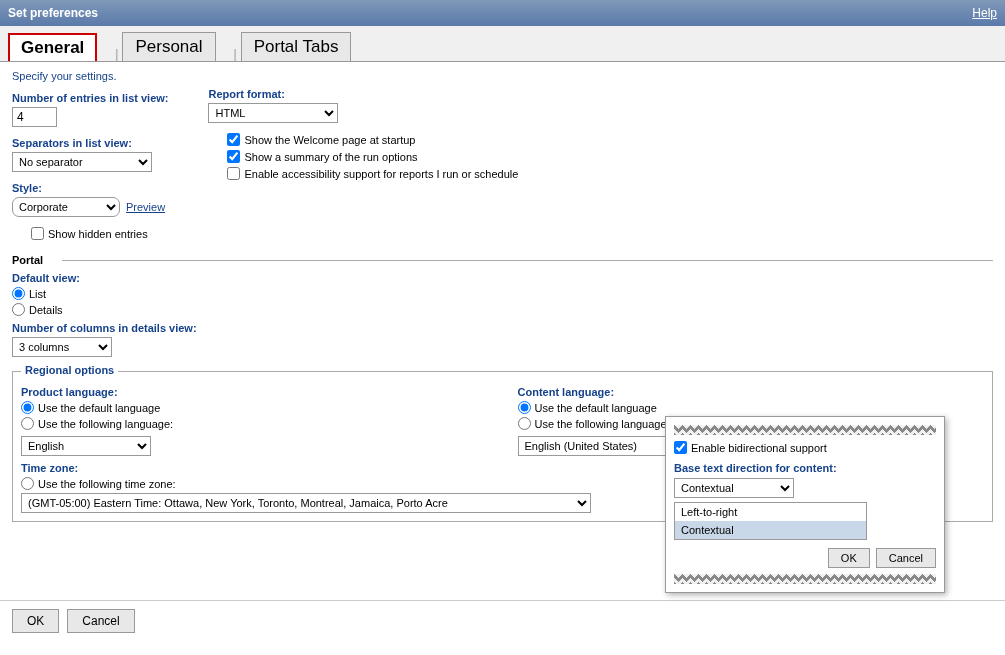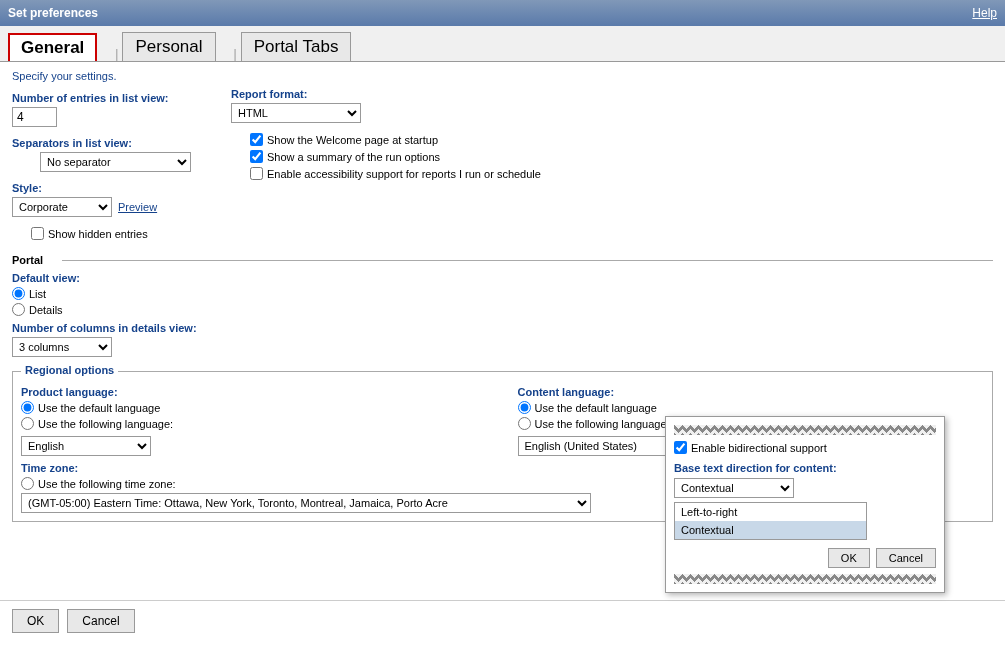--- a/index.html
+++ b/index.html
@@ -195,21 +195,21 @@
       overflow: hidden;
     }
 
     .timezone-row {
       margin-top: 6px;
     }
 
     .tz-select {
       width: 550px;
     }
-    select.medium { width: 151px; margin-left: 28px; }
+    select.medium { width: 140px; }
   </style>
 </head>
 <body>
 
 <div class="title-bar">
   <span class="title-bar-title">Set preferences</span>
   <span class="title-bar-help">Help</span>
 </div>
 
 <div class="content-wrapper">
@@ -241,21 +241,21 @@
         <div style="margin-bottom:10px;">
           <select class="medium">
             <option>No separator</option>
             <option>Dots</option>
             <option>Lines</option>
           </select>
         </div>
 
         <div class="field-label">Style:</div>
         <div style="display:flex;align-items:center;margin-bottom:10px;">
-          <select style="width:100px;">
+          <select style="width:108px;border-radius:7px;">
             <option>Corporate</option>
             <option>Modern</option>
             <option>Classic</option>
           </select>
           <span class="preview-link">Preview</span>
         </div>
 
         <div class="checkbox-row">
           <input type="checkbox" style="">
           <span>Show hidden entries</span>

